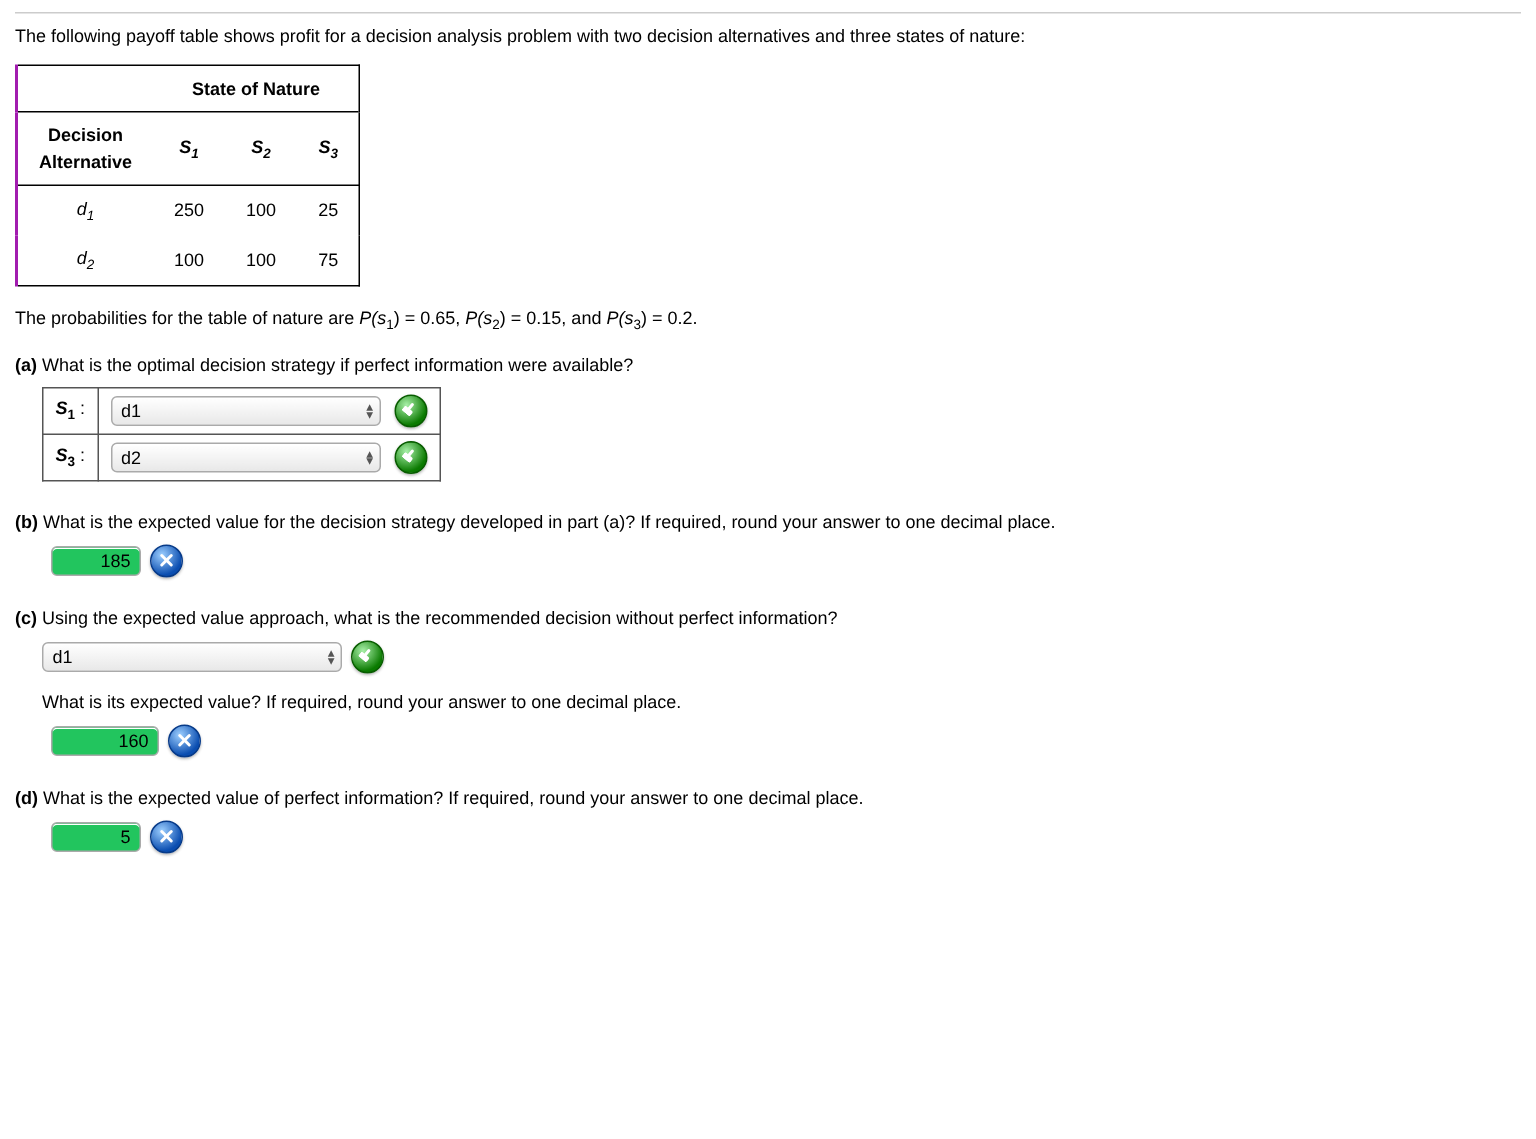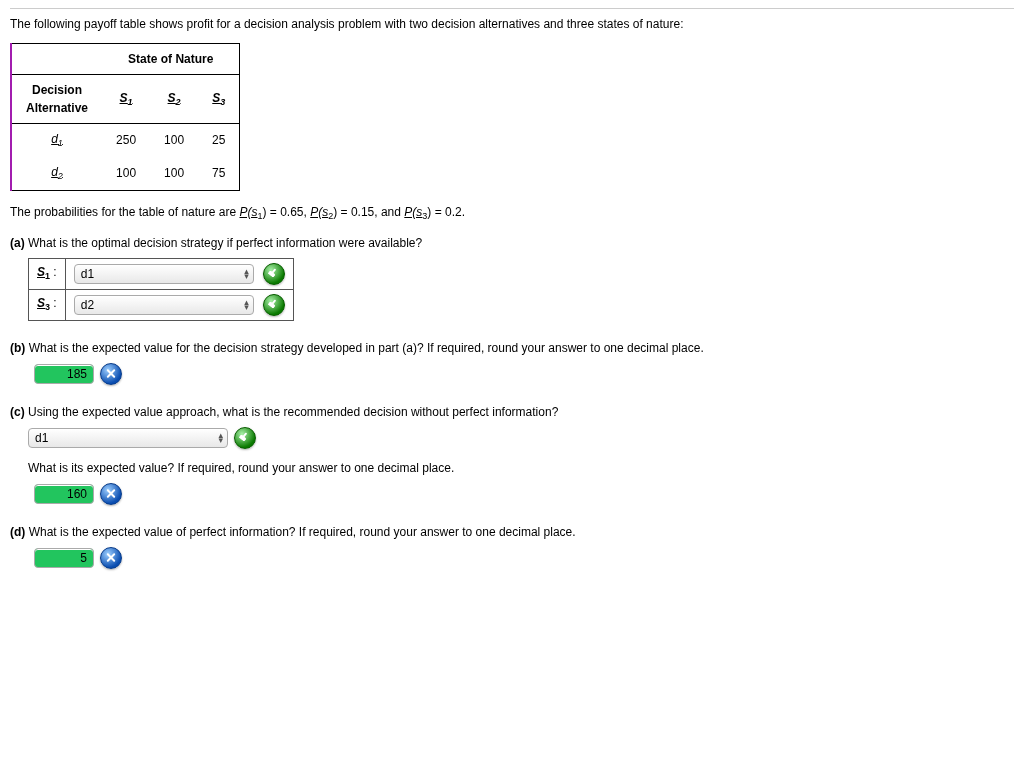--- a/index.html
+++ b/index.html
@@ -24,21 +24,21 @@
   }
   .payoff-table td, .payoff-table th {
     padding: 6px 14px;
     text-align: center;
   }
   .payoff-table .bt { border-top: 1px solid #000; }
   .payoff-table .bb { border-bottom: 1px solid #000; }
   .payoff-table .bl { border-left: 2px solid #a21caf; margin-left: 27px; }
   .payoff-table .br { border-right: 1px solid #000; }
   .sub { font-size: 0.75em; vertical-align: sub; }
-  .ital { font-style: italic; text-decoration: underline; }
+  .ital { font-style: italic; }
   .bold { font-weight: bold; }
 
   .q-block { margin-bottom: 18px; }
   .q-label { font-weight: bold; }
 
   .selector-table {
     border: 1px solid #555;
     border-collapse: collapse;
     margin-top: 6px;
     margin-left: 18px;
@@ -236,21 +236,21 @@
       </select>
       <span class="arrow-icon">
           <span>▴</span>
           <span>▾</span>
         </span>
     </span>
     <span class="icon-check"></span>
   </div>
   <div class="indent" style="margin-top:10px;">What is its expected value? If required, round your answer to one decimal place.</div>
   <div class="inline-row">
-    <input class="text-input" style="width: 60px;" value="160">
+    <input class="text-input" style="width: 72px;" value="160">
     <span class="icon-cross"></span>
   </div>
 </div>
 
 <div class="q-block">
   <span class="q-label">(d)</span><span> What is the expected value of perfect information? If required, round your answer to one decimal place.</span>
   <div class="inline-row">
     <input class="text-input" style="width: 60px;" value="5">
     <span class="icon-cross"></span>
   </div>

